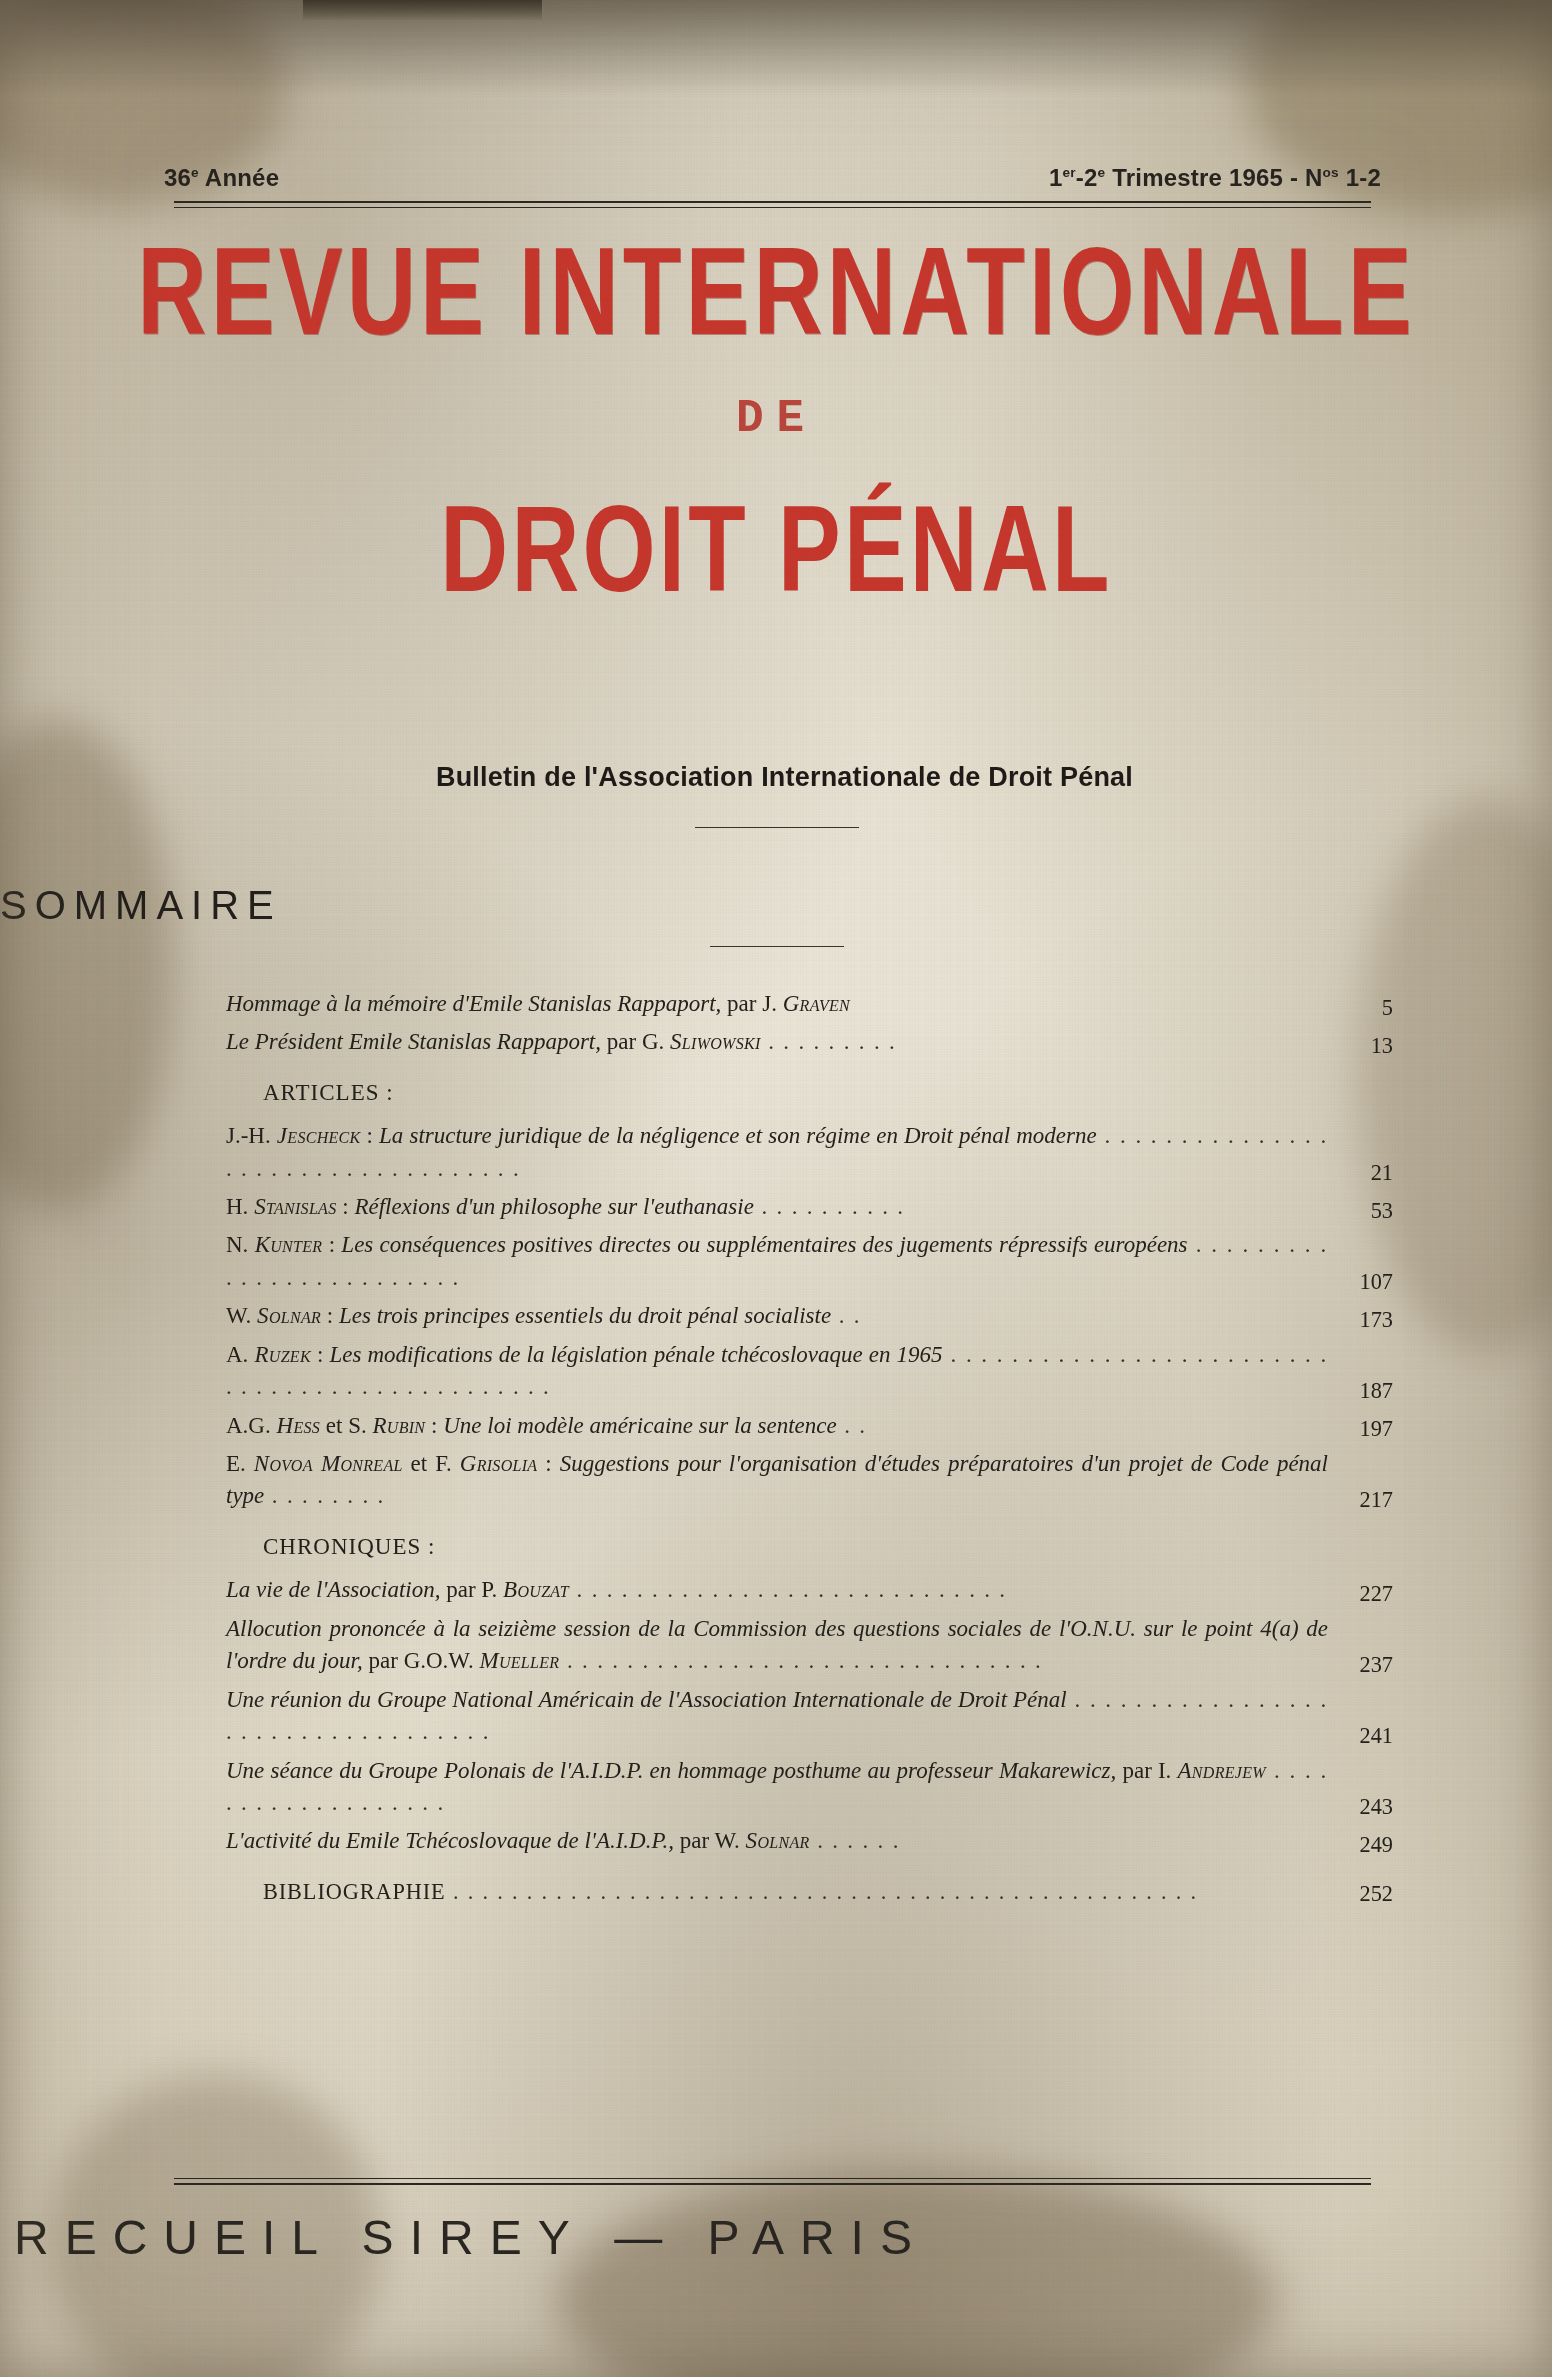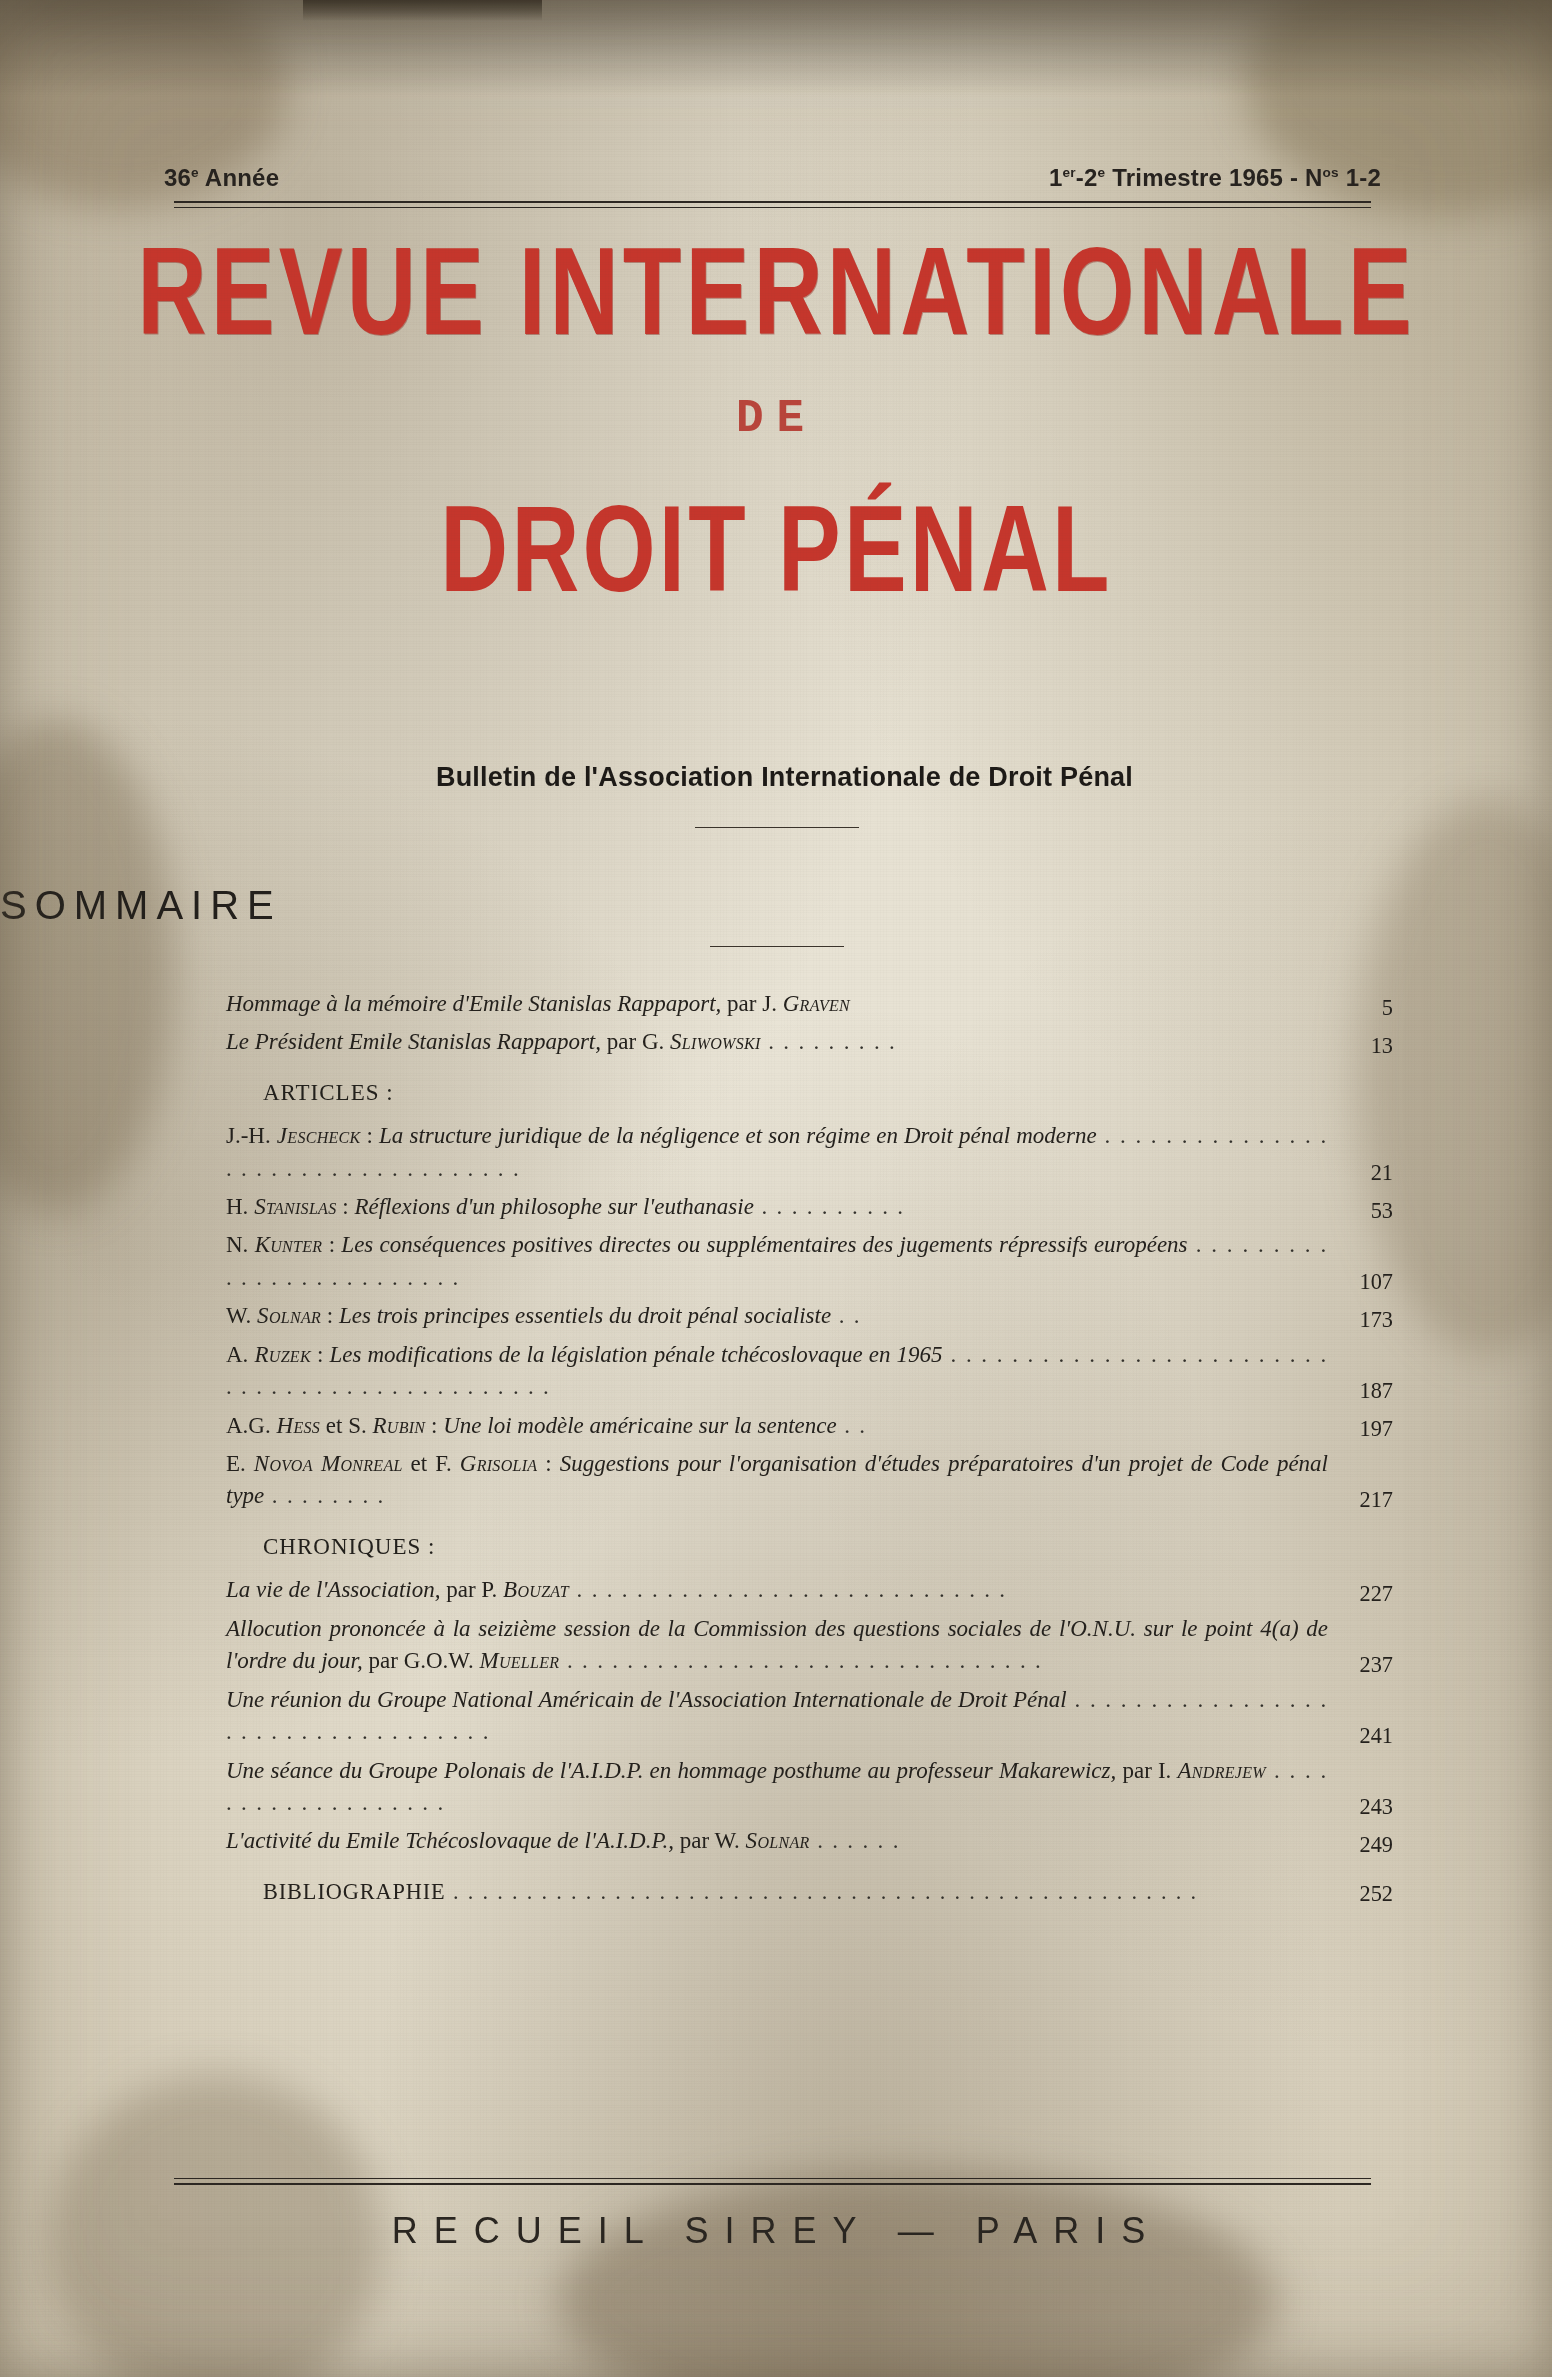--- a/index.html
+++ b/index.html
@@ -186,25 +186,26 @@
     right: 182px;
     top: 2178px;
     border-top: 1.6px solid #2c2722;
     border-bottom: 2.4px solid #2c2722;
     height: 4px;
   }
   .publisher {
     position: absolute;
     left: 0; right: 0;
     top: 2210px;
-    text-align: center;
-    font-family: "Liberation Sans", sans-serif;
-    font-size: 36px;
+    text-align: left;
+    font-family: "Liberation Sans", sans-serif;
+    font-size: 48px;
     letter-spacing: 16px;
     color: #2a2621;
+    padding-left: 14px;
   }
   .noise {
     position: absolute;
     inset: 0;
     pointer-events: none;
     opacity: 0.10;
     background-image:
       repeating-linear-gradient(0deg, rgba(80,70,55,0.22) 0 0.8px, rgba(0,0,0,0) 0.8px 2.4px),
       repeating-linear-gradient(90deg, rgba(80,70,55,0.16) 0 0.8px, rgba(0,0,0,0) 0.8px 3.2px);
   }

